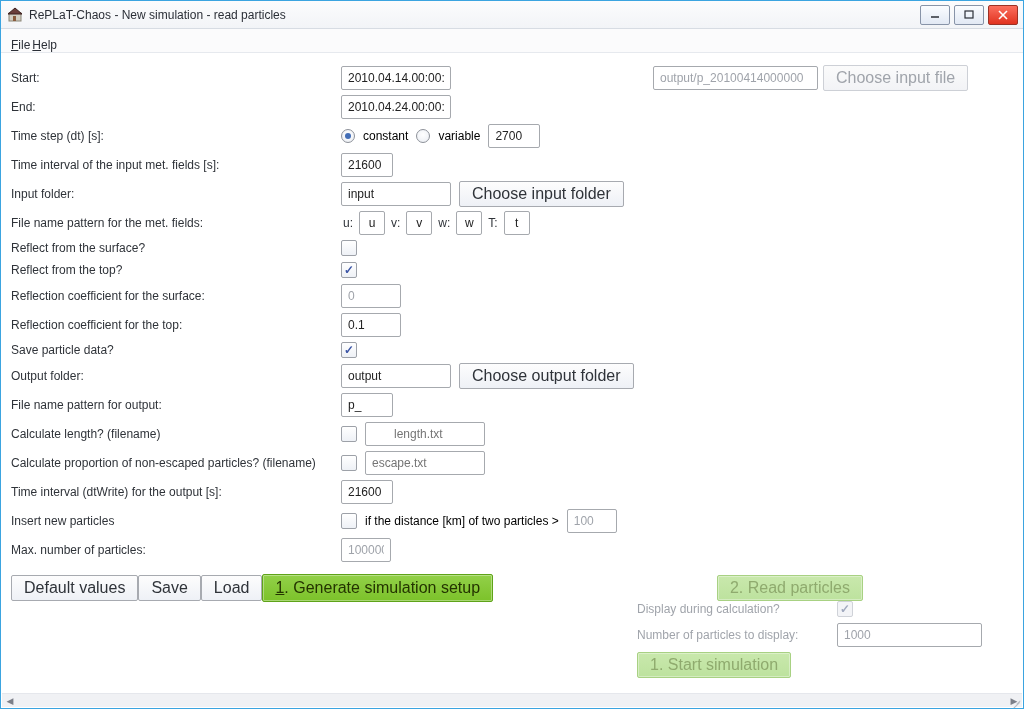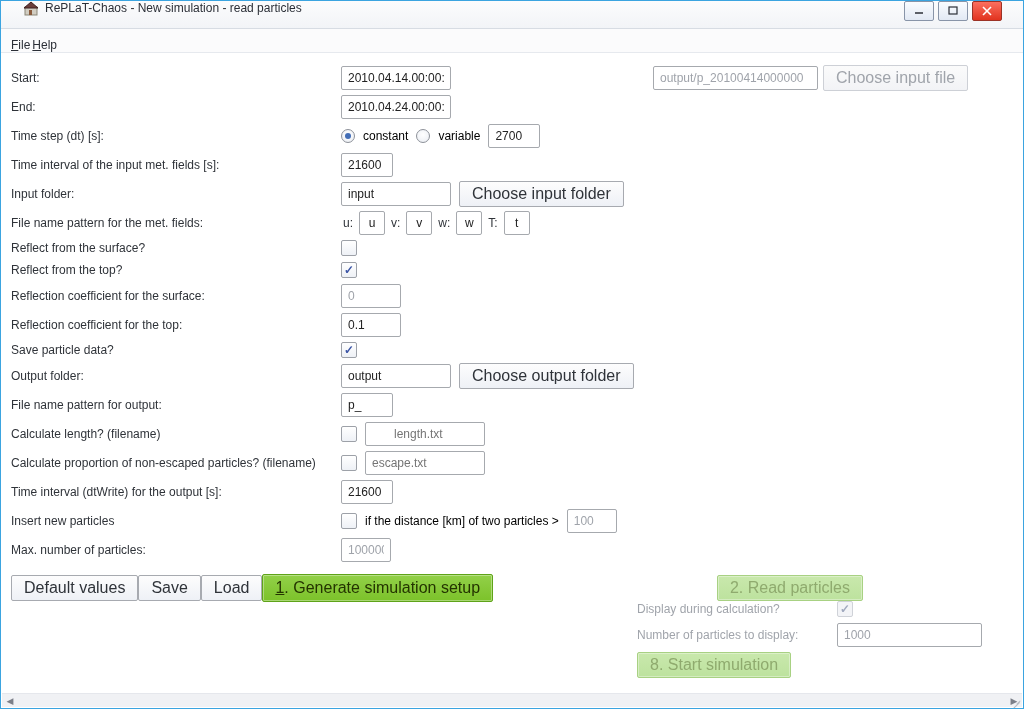--- a/index.html
+++ b/index.html
@@ -1,18 +1,18 @@
 <!DOCTYPE html>
 <html><head>
 <meta charset="utf-8">
 <style>
   * { box-sizing: border-box; }
   html, body { margin:0; padding:0; font-family: "Segoe UI", Tahoma, sans-serif; font-size:12px; background:#fff; }
   .wrap { width:1024px; height:709px; background:#fff; border:1px solid #3ba4e0; position:relative; overflow:hidden; }
-  .titlebar { background:linear-gradient(#fcfcfd,#f2f4f7); border-bottom:1px solid #d7dce3; height:28px; display:flex; align-items:flex-start; padding:0 20px; }
+  .titlebar { background:linear-gradient(#fcfcfd,#f2f4f7); border-bottom:1px solid #d7dce3; height:28px; display:flex; align-items:center; padding:0 4px; }
   .appicon { width:16px; height:16px; margin:0 6px 0 2px; display:inline-block; position:relative; }
   .appicon svg { width:16px; height:16px; }
   .title-text { color:#2b2f37; font-size:12px; flex:1; }
   .winbtns { display:flex; align-items:center; gap:4px; margin-right:1px;}
   .winbtn { width:30px; height:20px; border:1px solid #8894a8; border-radius:2px; background:linear-gradient(#fafcff,#e2e9f4); display:flex; align-items:center; justify-content:center; font-size:10px; color:#3b3b3b; cursor:default; }
   .winbtn.close { background:linear-gradient(#fb6f5e,#e1331f); border-color:#9b3226; color:#fff; }
   .menubar { height:24px; display:flex; align-items:flex-end; padding:0 10px; gap:2px; border-bottom:1px solid #e6e9ee; background:#fbfbfc;}
   .menubar span { color:#2b2f37; cursor:default; }
   .underline-first::first-letter { text-decoration: underline; }
 
@@ -273,21 +273,21 @@
   <div class="bottom-right">
     <div class="row">
       <div class="label2">Display during calculation?</div>
       <span class="chk checked disabled"></span>
     </div>
     <div class="row">
       <div class="label2">Number of particles to display:</div>
       <input class="tb" style="width: 145px;" type="text" disabled="" value="1000">
     </div>
     <div class="row" style="margin-top:4px;">
-      <button class="btn green disabled" disabled="">8. Start simulation</button>
+      <button class="btn green disabled" disabled="">1. Start simulation</button>
     </div>
   </div>
 
   <div class="scrollbar-h">
     <div class="sb-arrow">◀</div>
     <div class="sb-track"></div>
     <div class="sb-arrow">▶</div>
   </div>
   <div class="grip"></div>
 </div>

